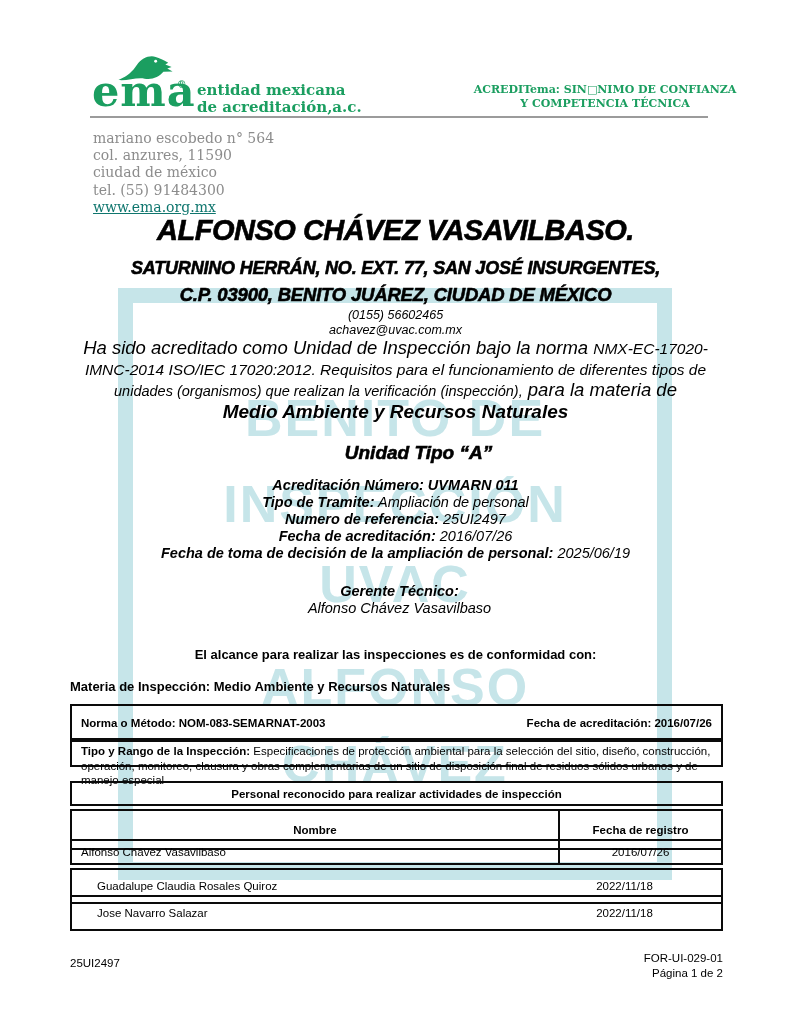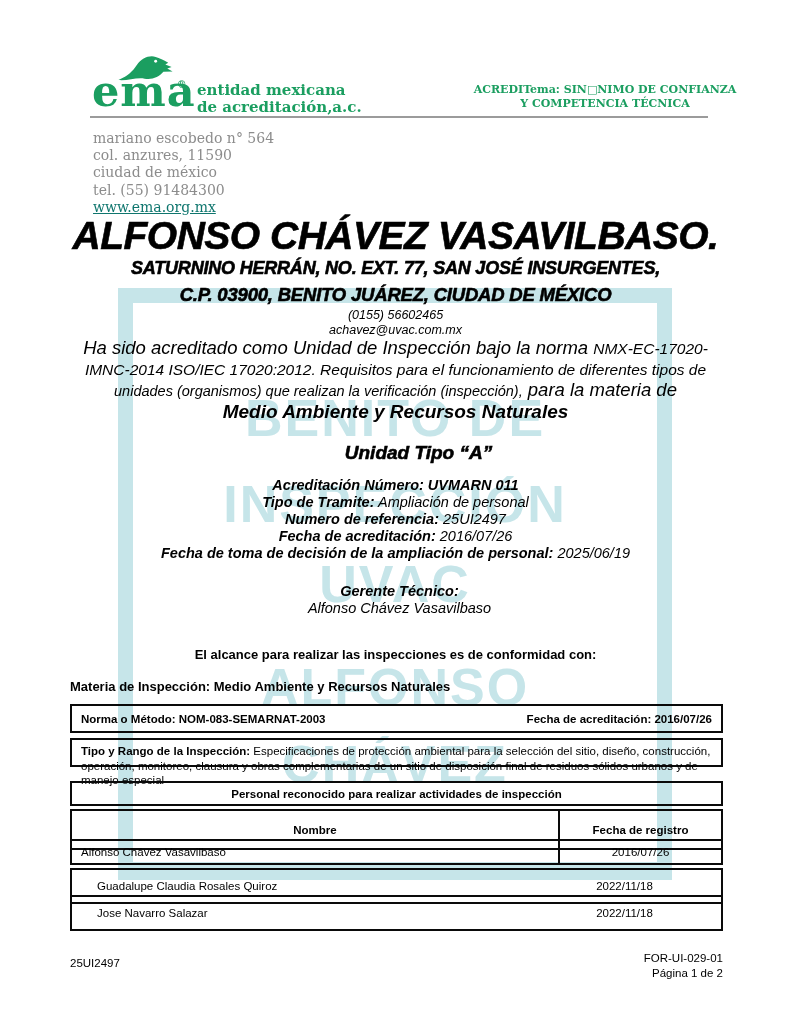--- a/index.html
+++ b/index.html
@@ -30,21 +30,21 @@
   .regmark { left:178px; top:79px; font-size:10px; font-weight:bold; }
   .brand { left:197px; top:82px; font-size:15px; line-height:17px; font-weight:bold; }
   .slogan { left:460px; top:83px; width:290px; text-align:center; font-size:11px; line-height:14px; font-weight:bold; }
   .hrule { left:90px; top:116px; width:618px; height:2px; background:#9b9b9b; }
   .addr { left:93px; top:130px; font-size:14px; line-height:17.2px; color:#8c8c8c; }
   .weblink { color:#0f766e; text-decoration:underline; cursor:pointer; }
 
   
   .cline { left:0; right:0; text-align:center; white-space:nowrap; }
   .heavy { font-weight:bold; font-style:italic; -webkit-text-stroke:0.6px currentColor; }
-  .entity-name { top:214px; font-size:39px; letter-spacing:-0.5px; }
+  .entity-name { top:214px; font-size:29px; letter-spacing:-0.5px; }
   .entity-addr1 { top:258px; font-size:18px; letter-spacing:-0.2px; }
   .entity-addr2 { top:284px; font-size:18.5px; letter-spacing:-0.2px; }
   .contact { font-style:italic; font-size:12.5px; }
   .phone { top:308px; }
   .email { top:323px; }
 
   .stmt { top:338px; font-style:italic; }
   .stmt div { line-height:20.5px; }
   .st-big { font-size:18.5px; }
   .st-small { font-size:15.5px; }
@@ -63,21 +63,21 @@
 
   .scope-intro { top:647px; font-size:13px; font-weight:bold; }
   .materia { left:70px; top:679px; font-size:13px; font-weight:bold; }
 
   
   .tbox {
     left:70px; width:653px; box-sizing:border-box;
     border:2px solid #0a0a0a; font-size:11.5px;
     display:flex; align-items:center; background:transparent;
   }
-  .tb-norma   { top:704px; height:29px; justify-content:space-between; padding:0 9px; font-weight:bold; }
+  .tb-norma   { top:704px; height:38px; justify-content:space-between; padding:0 9px; font-weight:bold; }
   .tb-tipo    { top:738px; height:29px; padding:4px 9px; display:block; line-height:14.5px; }
   .tb-personal{ top:781px; height:25px; justify-content:center; font-weight:bold; }
   .tb-cols    { top:809px; height:41px; padding:0; font-weight:bold; }
   .tb-row1    { top:839px; height:26px; padding:0; }
   .tb-row2    { top:868px; height:24px; padding:16px; }
   .tb-row3    { top:895px; height:27px; padding:16px; }
   .cell-name  { flex:1; padding-left:9px; align-self:stretch; display:flex; align-items:center; }
   .cell-name-center { flex:1; align-self:stretch; display:flex; align-items:center; justify-content:center; }
   .cell-date  {
     width:161px; align-self:stretch; display:flex; align-items:center; justify-content:center;

